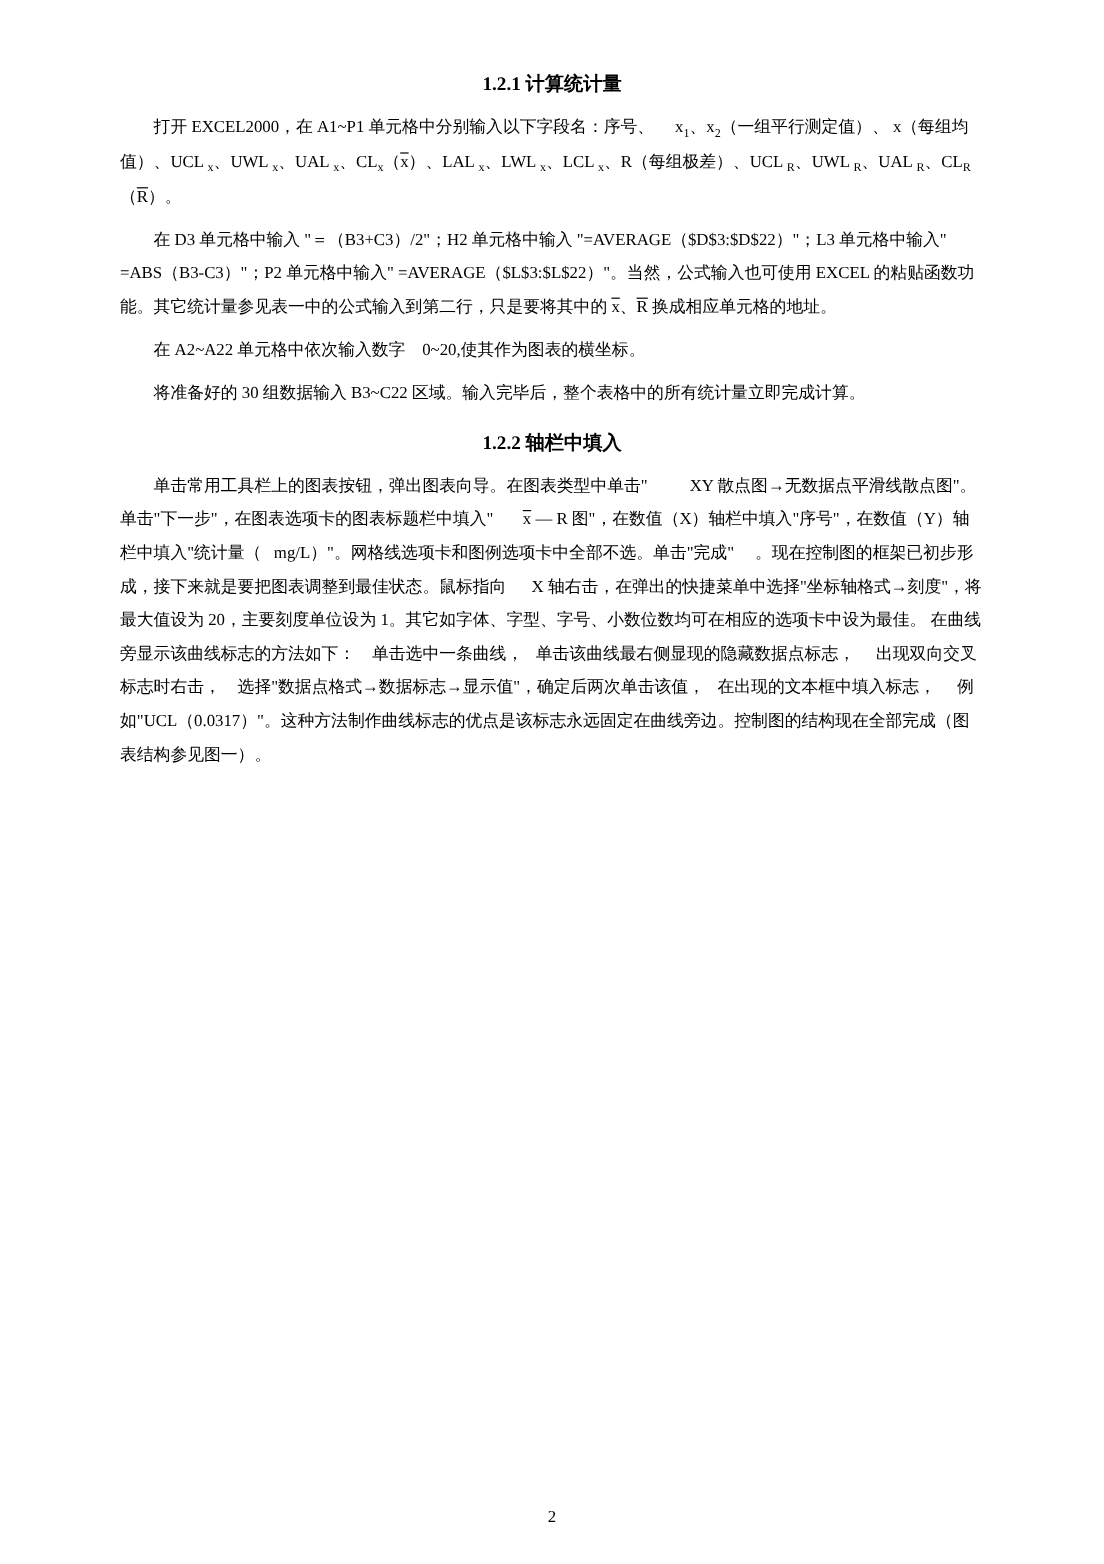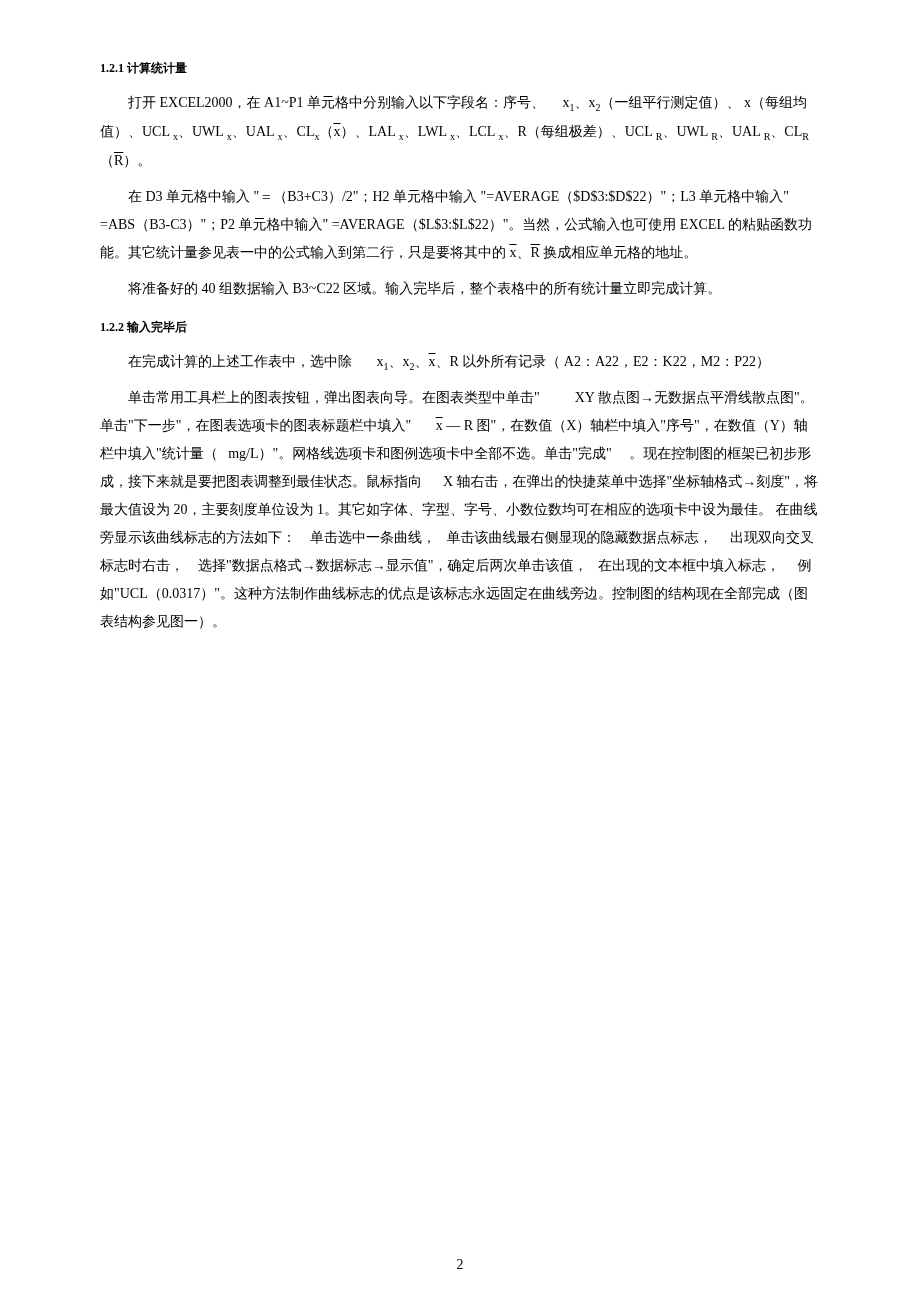--- a/index.html
+++ b/index.html
@@ -20,22 +20,23 @@
     .page {
       width: 920px;
       min-height: 1303px;
       background: #ffffff;
       padding: 60px 100px 60px 100px;
       position: relative;
     }
 
     .section-heading {
       font-weight: bold;
-      font-size: 12px;
+      font-size: 16px;
       margin-bottom: 12px;
+      text-align: center;
     }
 
     .paragraph {
       text-indent: 2em;
       line-height: 2.0;
       margin-bottom: 8px;
       font-size: 14px;
     }
 
     .section-block {
@@ -71,35 +72,35 @@
 
     <div class="paragraph">
       打开  EXCEL2000，在  A1~P1  单元格中分别输入以下字段名：序号、&nbsp;&nbsp;&nbsp;&nbsp; x<sub>1</sub>、x<sub>2</sub>（一组平行测定值）、 x（每组均值）、UCL <sub>x</sub>、UWL <sub>x</sub>、UAL <sub>x</sub>、CL<sub>x</sub>（<span class="overline">x</span>）、LAL <sub>x</sub>、LWL <sub>x</sub>、LCL <sub>x</sub>、R（每组极差）、UCL <sub>R</sub>、UWL <sub>R</sub>、UAL <sub>R</sub>、CL<sub>R</sub>（<span class="overline">R</span>）。
     </div>
 
     <div class="paragraph">
       在  D3  单元格中输入  "＝（B3+C3）/2"；H2  单元格中输入  "=AVERAGE（$D$3:$D$22）"；L3  单元格中输入"  =ABS（B3-C3）"；P2  单元格中输入"  =AVERAGE（$L$3:$L$22）"。当然，公式输入也可使用  EXCEL  的粘贴函数功能。其它统计量参见表一中的公式输入到第二行，只是要将其中的  <span class="overline">x</span>、<span class="overline">R</span>  换成相应单元格的地址。
     </div>
 
 
+    <div class="paragraph">
+      在  A2~A22  单元格中依次输入数字 &nbsp;&nbsp; 0~20,使其作为图表的横坐标。
+    </div>
 
     <div class="paragraph">
-      将准备好的  40  组数据输入  B3~C22  区域。输入完毕后，整个表格中的所有统计量立即完成计算。
+      将准备好的  30  组数据输入  B3~C22  区域。输入完毕后，整个表格中的所有统计量立即完成计算。
     </div>
 
   </div>
 
   <div class="section-block">
     <div class="section-heading">
-      <span>1.2.2  输入完毕后</span>
+      <span>1.2.2  轴栏中填入</span>
     </div>
 
-    <div class="paragraph">
-      在完成计算的上述工作表中，选中除 &nbsp;&nbsp;&nbsp;&nbsp;&nbsp; x<sub>1</sub>、x<sub>2</sub>、<span class="overline">x</span>、R  以外所有记录（ A2：A22，E2：K22，M2：P22）
-    </div>
 
     <div class="paragraph">
       单击常用工具栏上的图表按钮，弹出图表向导。在图表类型中单击" &nbsp;&nbsp;&nbsp;&nbsp;&nbsp;&nbsp;&nbsp;&nbsp; XY  散点图→无数据点平滑线散点图"。单击"下一步"，在图表选项卡的图表标题栏中填入"&nbsp;&nbsp;&nbsp;&nbsp;&nbsp;&nbsp; <span class="overline">x</span> — R  图"，在数值（X）轴栏中填入"序号"，在数值（Y）轴栏中填入"统计量（&nbsp;&nbsp; mg/L）"。网格线选项卡和图例选项卡中全部不选。单击"完成" &nbsp;&nbsp;&nbsp; 。现在控制图的框架已初步形成，接下来就是要把图表调整到最佳状态。鼠标指向 &nbsp;&nbsp;&nbsp;&nbsp; X  轴右击，在弹出的快捷菜单中选择"坐标轴格式→刻度"，将最大值设为  20，主要刻度单位设为  1。其它如字体、字型、字号、小数位数均可在相应的选项卡中设为最佳。  在曲线旁显示该曲线标志的方法如下：&nbsp;&nbsp;&nbsp; 单击选中一条曲线，&nbsp;&nbsp; 单击该曲线最右侧显现的隐藏数据点标志，&nbsp;&nbsp;&nbsp;&nbsp; 出现双向交叉标志时右击，&nbsp;&nbsp;&nbsp; 选择"数据点格式→数据标志→显示值"，确定后两次单击该值，&nbsp;&nbsp; 在出现的文本框中填入标志，&nbsp;&nbsp;&nbsp;&nbsp; 例如"UCL（0.0317）"。这种方法制作曲线标志的优点是该标志永远固定在曲线旁边。控制图的结构现在全部完成（图表结构参见图一）。
     </div>
   </div>
 
   <div class="page-number">
     <span>2</span>
   </div>
 

